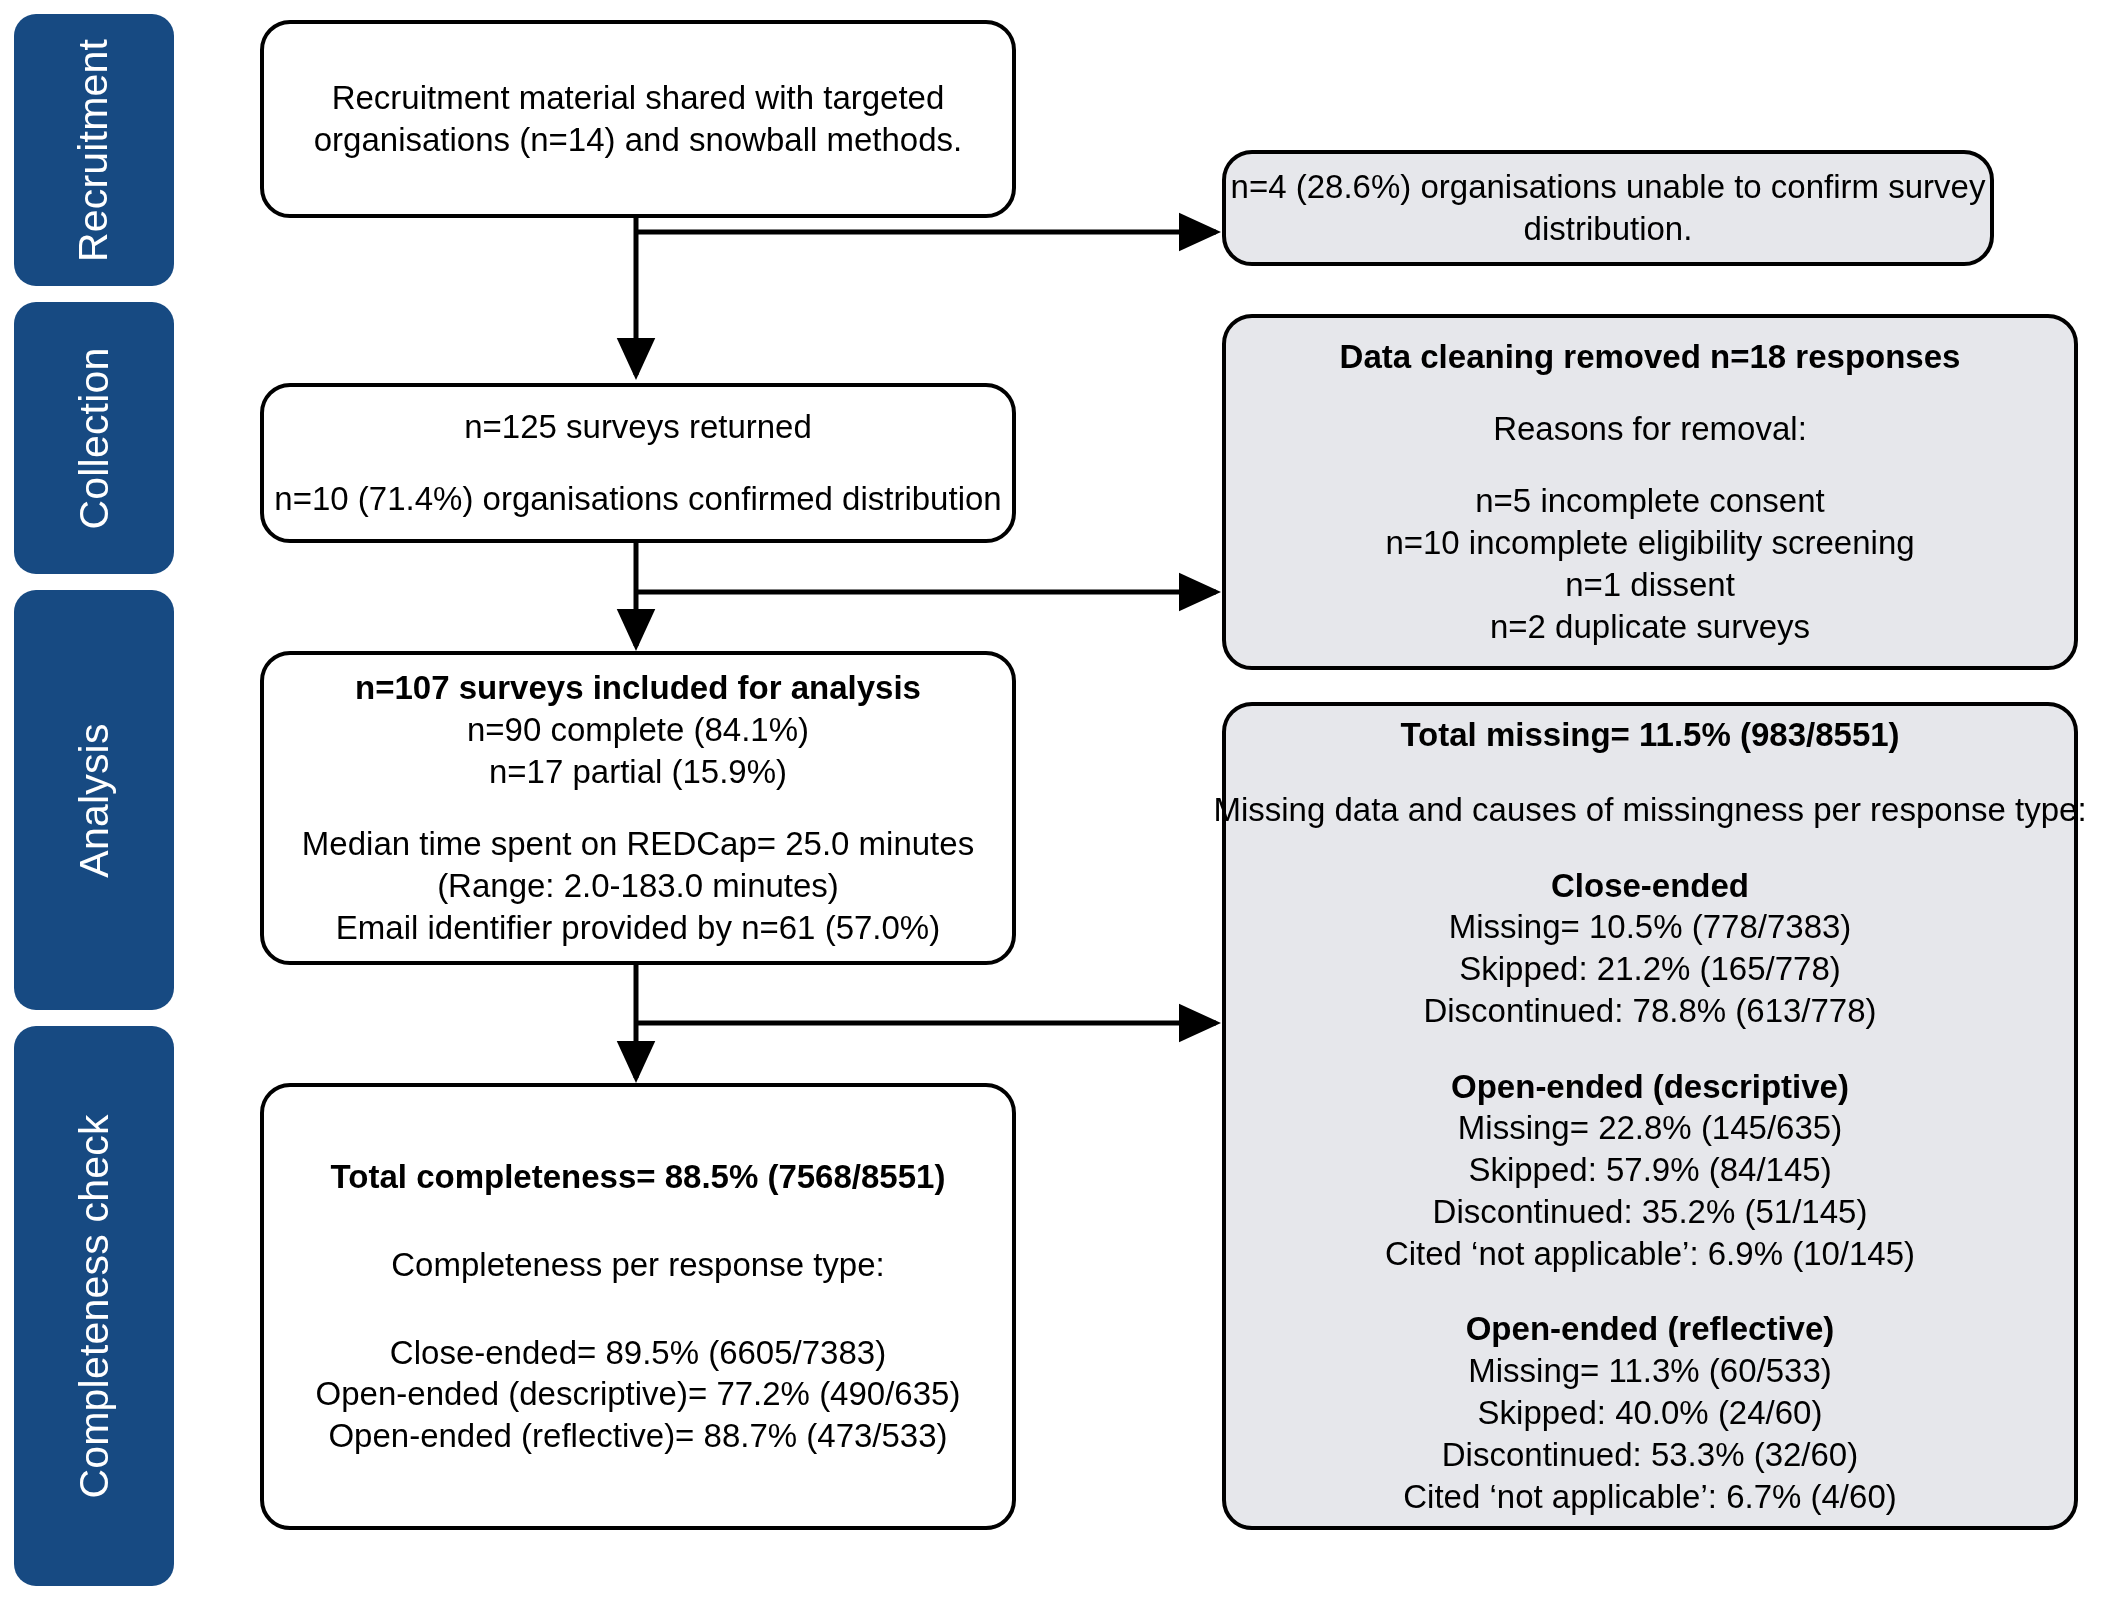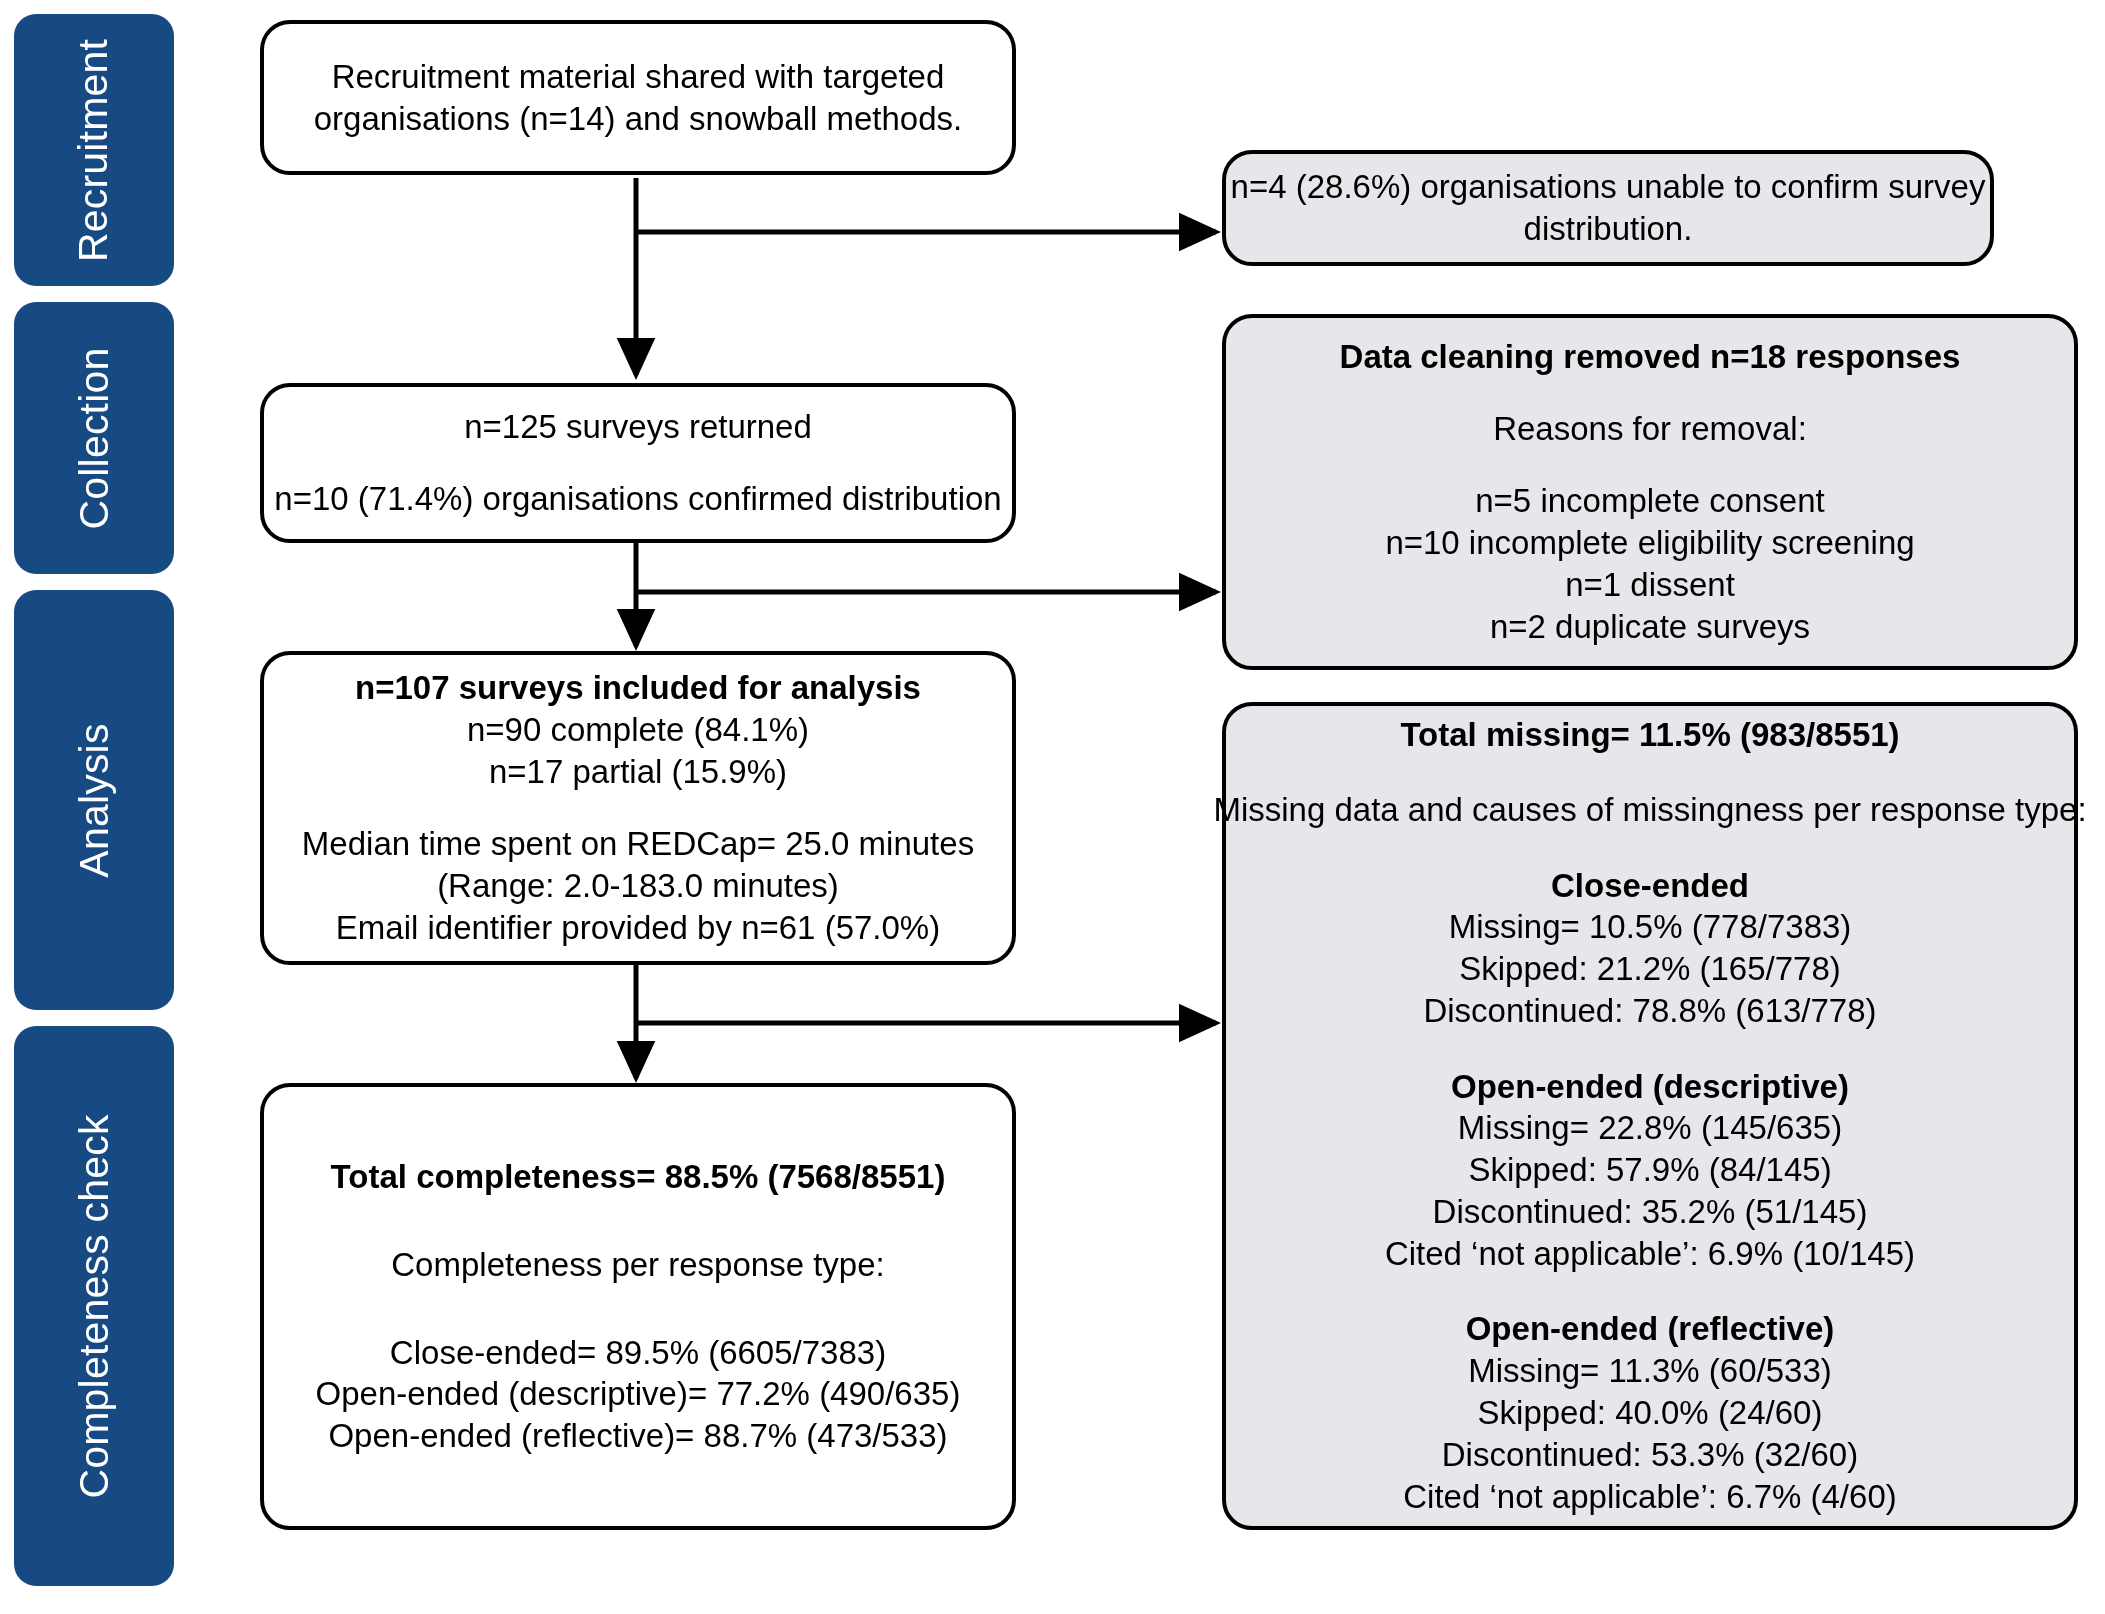--- a/index.html
+++ b/index.html
@@ -105,21 +105,21 @@
   <div class="stage" style="top:302px; height:272px;">
     <span class="stage-label">Collection</span>
   </div>
   <div class="stage" style="top:590px; height:420px;">
     <span class="stage-label">Analysis</span>
   </div>
   <div class="stage" style="top:1026px; height:560px;">
     <span class="stage-label">Completeness check</span>
   </div>
 
-  <div class="fbox" style="left:260px; top:20px; width:756px; height:155px;">
+  <div class="fbox" style="left:260px; top:20px; width:756px; height:198px;">
     <div class="ln">Recruitment material shared with targeted</div>
     <div class="ln">organisations (n=14) and snowball methods.</div>
   </div>
 
   <div class="fbox gray" style="left:1222px; top:150px; width:772px; height:116px;">
     <div class="ln">n=4 (28.6%) organisations unable to confirm survey</div>
     <div class="ln">distribution.</div>
   </div>
 
   <div class="fbox" style="left:260px; top:383px; width:756px; height:160px;">

